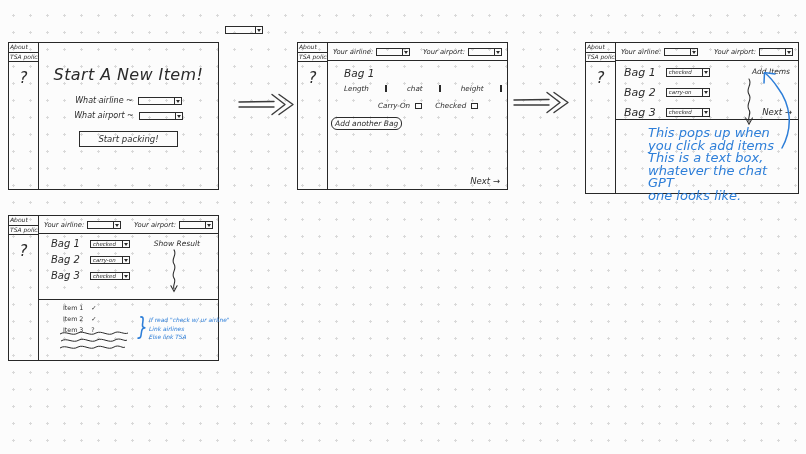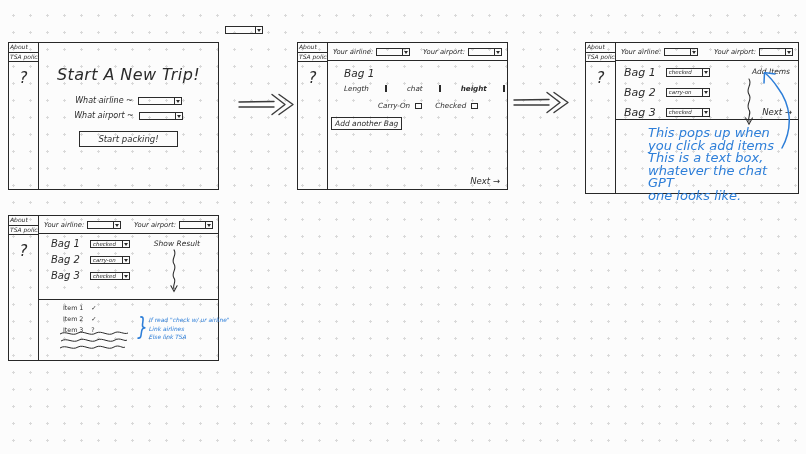--- a/index.html
+++ b/index.html
@@ -48,21 +48,21 @@
   <span class="selb"></span>
 </span>
 
 <div class="frame" style="left:8px; top:42px; width:211px; height:148px;">
   <div class="side">
     <div class="side-item">About</div>
     <div class="side-item">TSA policies</div>
     <div class="side-q hw">?</div>
   </div>
   <div class="col" style="align-items:center;">
-    <div class="hw" style="font-size:16px; margin-top:22px; letter-spacing:0.4px;">Start A New Trip!</div>
+    <div class="hw" style="font-size:16px; margin-top:22px; letter-spacing:0.4px;">Start A New Item!</div>
     <div style="display:flex; align-items:center; gap:5px; margin-top:12px;">
       <span class="hw" style="font-size:8px;">What airline ~</span>
       <span class="sel" style="width:44px;">
         <span class="selv"></span>
         <span class="selb"></span>
       </span>
     </div>
     <div style="display:flex; align-items:center; gap:5px; margin-top:6px;">
       <span class="hw" style="font-size:8px;">What airport ~</span>
       <span class="sel" style="width:44px;">
@@ -103,30 +103,30 @@
         <span class="selb"></span>
       </span>
     </div>
     <div class="lower" style="padding:6px 8px 0 16px;">
       <div class="hw" style="font-size:10.5px;">Bag 1</div>
       <div style="display:flex; align-items:center; gap:16px; margin-top:5px;">
         <span class="hw" style="font-size:7.2px;">Length</span>
         <span class="inp"></span>
         <span class="hw" style="font-size:7.2px; margin-left:4px;">chat</span>
         <span class="inp"></span>
-        <span class="hw" style="font-size:7.2px; margin-left:4px;font-weight:bold;">height</span>
+        <span class="hw" style="font-size:7.2px; margin-left:4px;">height</span>
         <span class="inp"></span>
       </div>
       <div style="display:flex; align-items:center; gap:5px; margin-top:8px; margin-left:34px;">
         <span class="hw" style="font-size:7.2px;">Carry-On</span>
         <span class="cb"></span>
         <span class="hw" style="font-size:7.2px; margin-left:8px;">Checked</span>
         <span class="cb"></span>
       </div>
-      <button class="sketch-btn" style="font-size:7.5px; padding:1px 3px; margin-top:7px; margin-left:-13px;">Add another Bag</button>
+      <button class="sketch-btn" style="font-size:7.5px; padding:1px 3px; margin-top:7px; margin-left:-13px;border-radius:6px;">Add another Bag</button>
       <span class="next hw" style="right:7px; bottom:3px;">Next →</span>
     </div>
   </div>
 </div>
 
 <svg class="abs" style="left:512px; top:89px;" width="60" height="28" viewBox="0 0 60 28">
   <g fill="none" stroke="#3a3a3a" stroke-width="1.4" stroke-linecap="round" stroke-linejoin="round">
     <path d="M2 11 L37 10.5"></path>
       <path d="M2 16 L37 16"></path>
     <path d="M35 3.5 L48 13.5 L35 23.5"></path>

